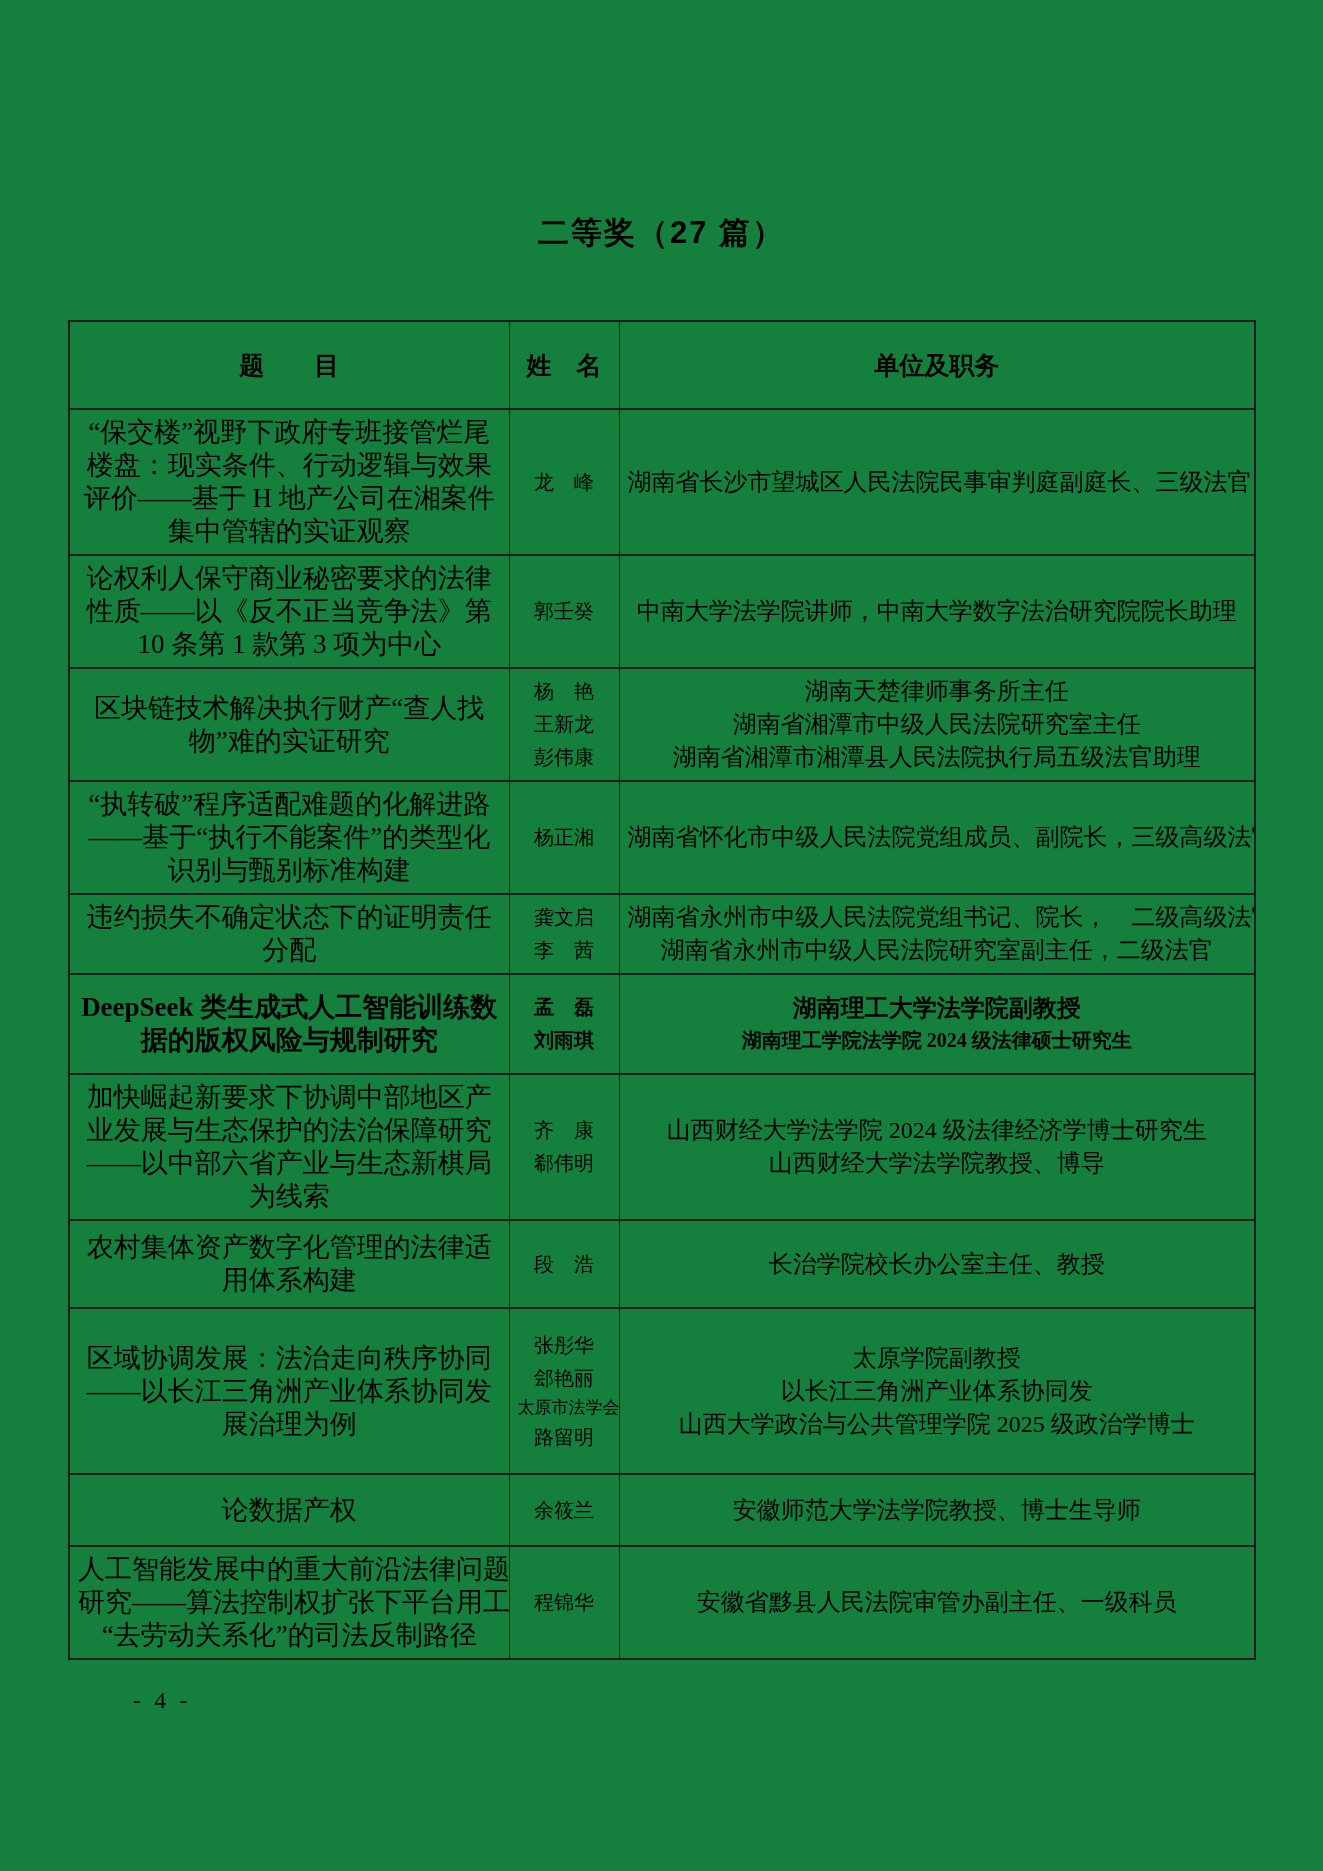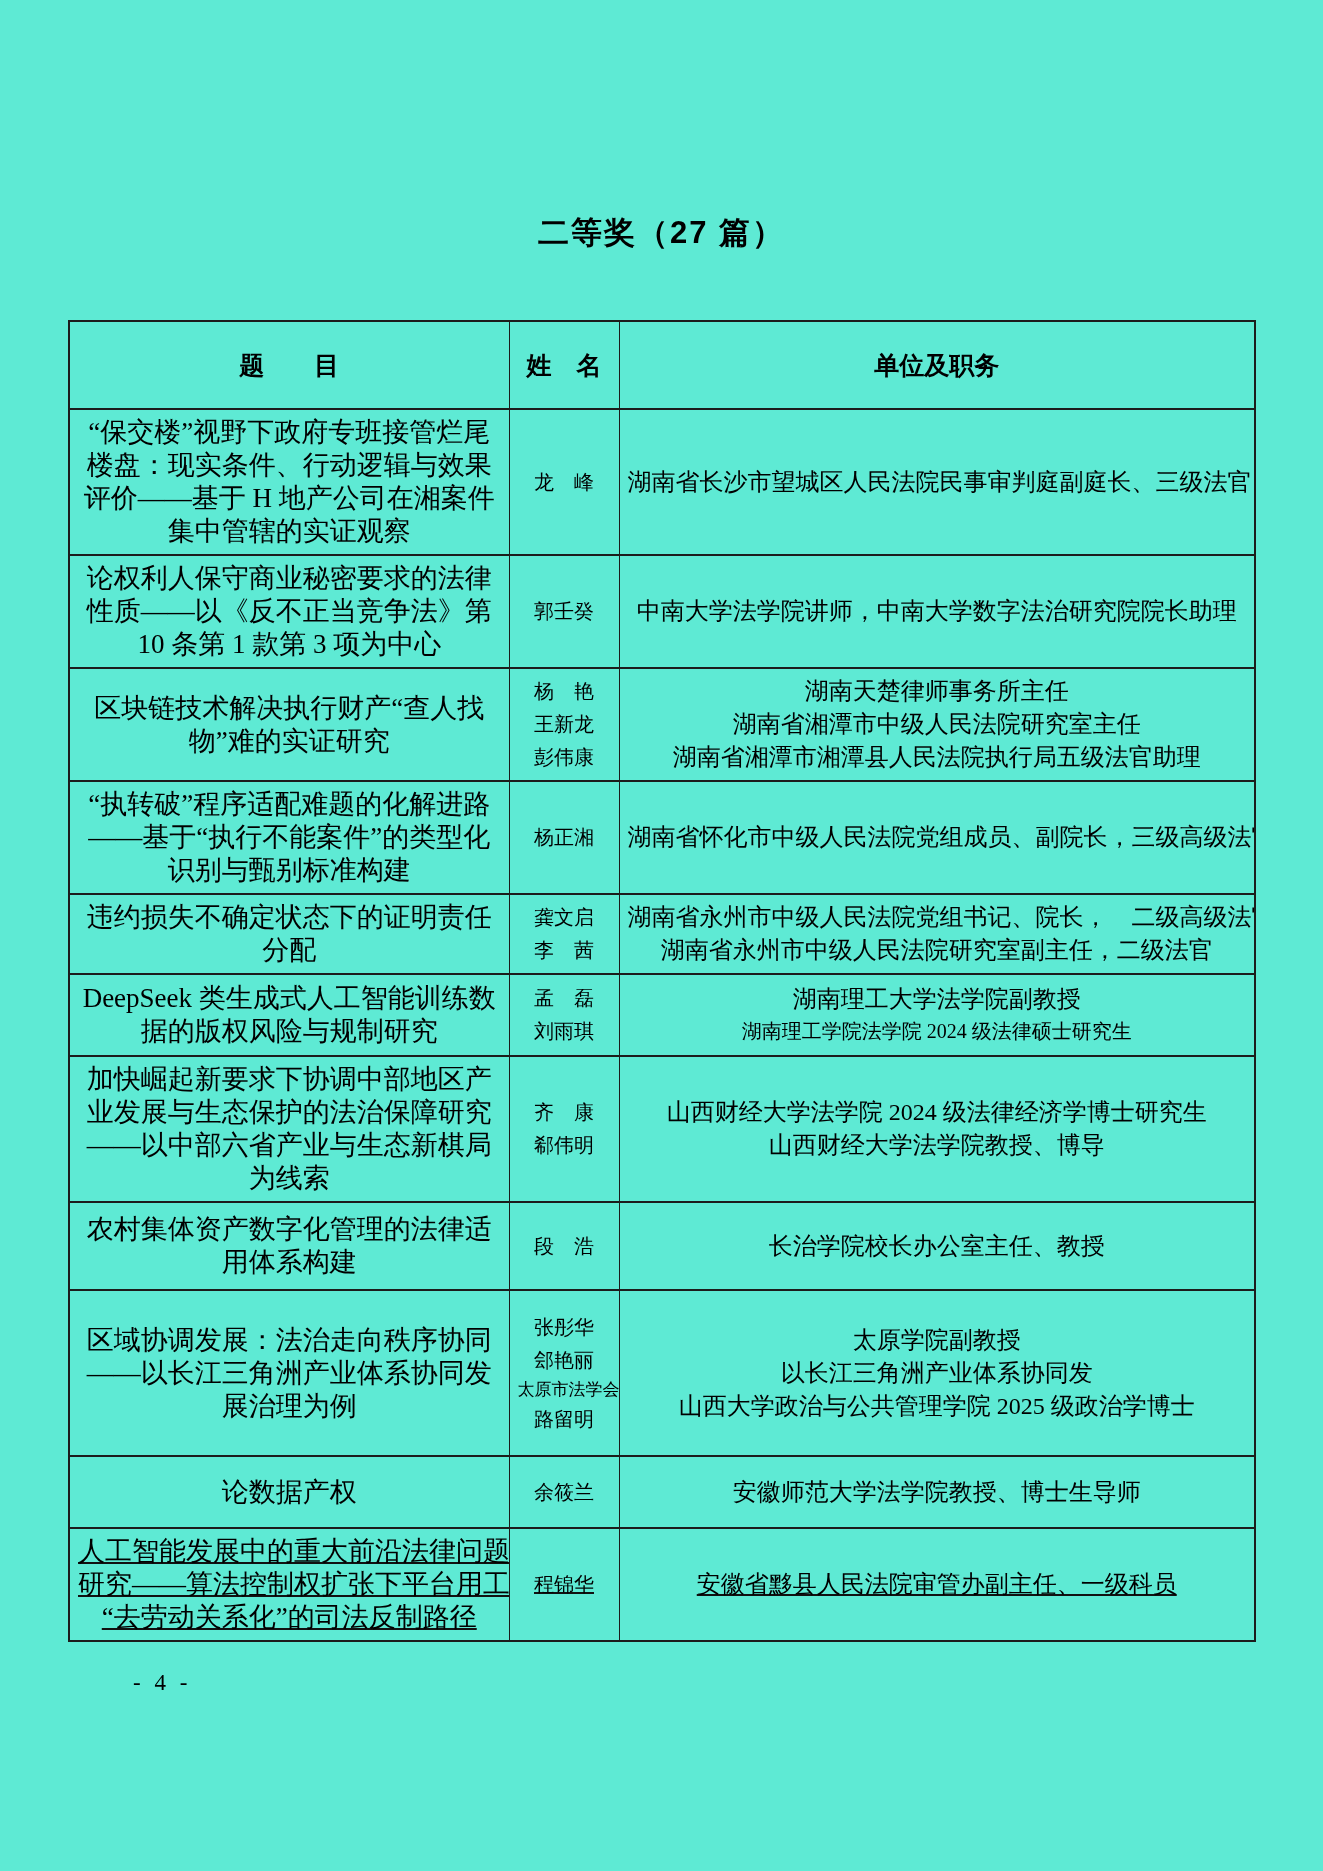--- a/index.html
+++ b/index.html
@@ -1,20 +1,20 @@
 <!DOCTYPE html>
 <html><head>
 <meta charset="utf-8">
 <style>
   html,body{margin:0;padding:0;background:#ffffff;}
   .page{
     position:relative;
     width:1323px;
     height:1871px;
-    background:#5eead4;
+    background:#15803d;
     color:#111;
     font-family:"Liberation Serif","DejaVu Serif",serif;
     overflow:hidden;
   }
   .doc-title{
     margin:0;
     padding-top:212px;
     text-align:center;
     font-family:"Liberation Sans","DejaVu Sans",sans-serif;
     font-weight:bold;
@@ -46,23 +46,23 @@
     font-size:25px;
     color:#000;
   }
   .cell .line{white-space:nowrap;}
   .title-cell .line{font-size:27px;line-height:33px;color:#000;}
   .name-cell .line{font-size:20px;line-height:33px;color:#000;}
   .org-cell  .line{font-size:24px;line-height:33px;color:#000;}
   .name-cell .line.small{font-size:17px;line-height:26px;}
   .org-cell  .line.small{font-size:20px;line-height:31px;}
   .row-0{height:140px;} .row-1{height:97px;}  .row-2{height:105px;}
-  .row-3{height:98px;}  .row-4{height:76px;}  .row-5{height:82px;}
+  .row-3{height:98px;}  .row-4{height:76px;}  .row-5{height:100px;font-weight:bold;}
   .row-6{height:134px;} .row-7{height:88px;}  .row-8{height:166px;border-radius:32px;}
-  .row-9{height:72px;}  .row-10{height:112px;text-decoration:underline;}.row-11{height:90px;}
+  .row-9{height:72px;}  .row-10{height:112px;}.row-11{height:90px;}
   .page-number{
     margin:28px 0 0 133px;
     font-size:23px;
     letter-spacing:4px;
     color:#000;
   }
 </style>
 </head>
 <body>
 

